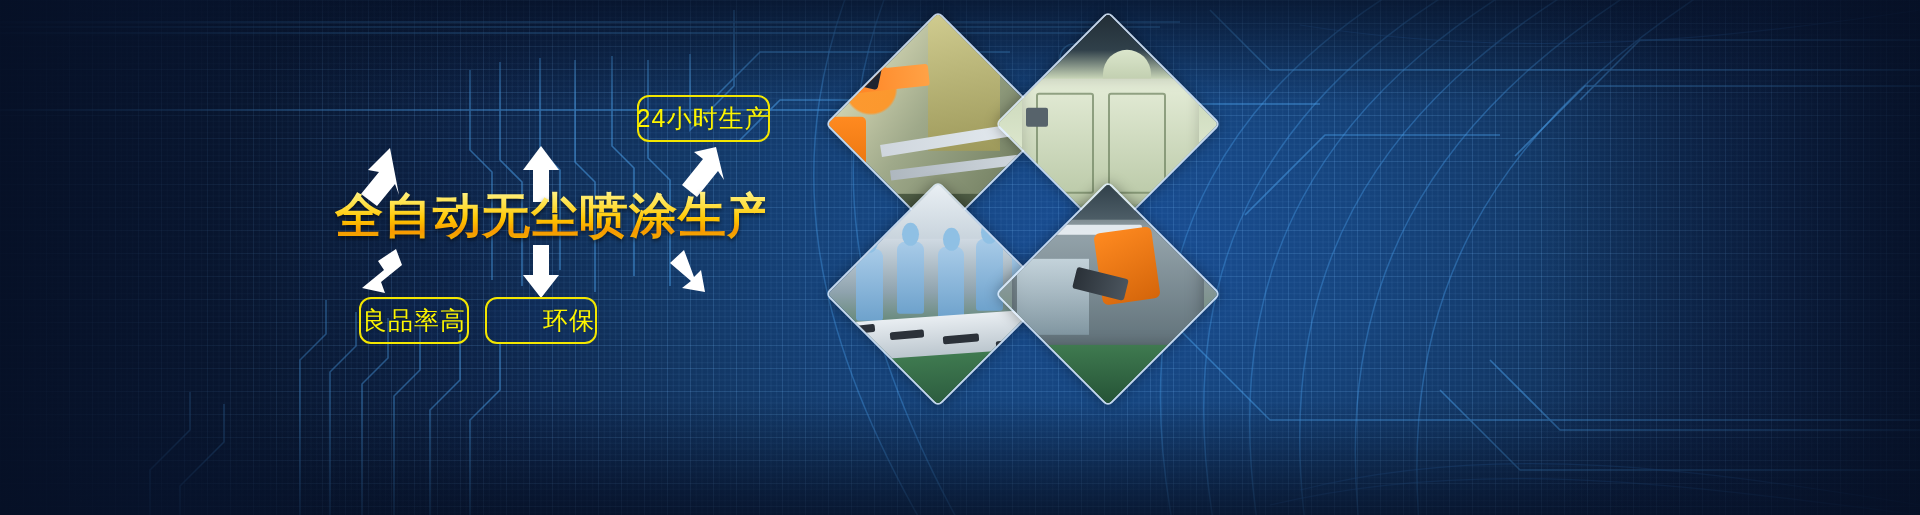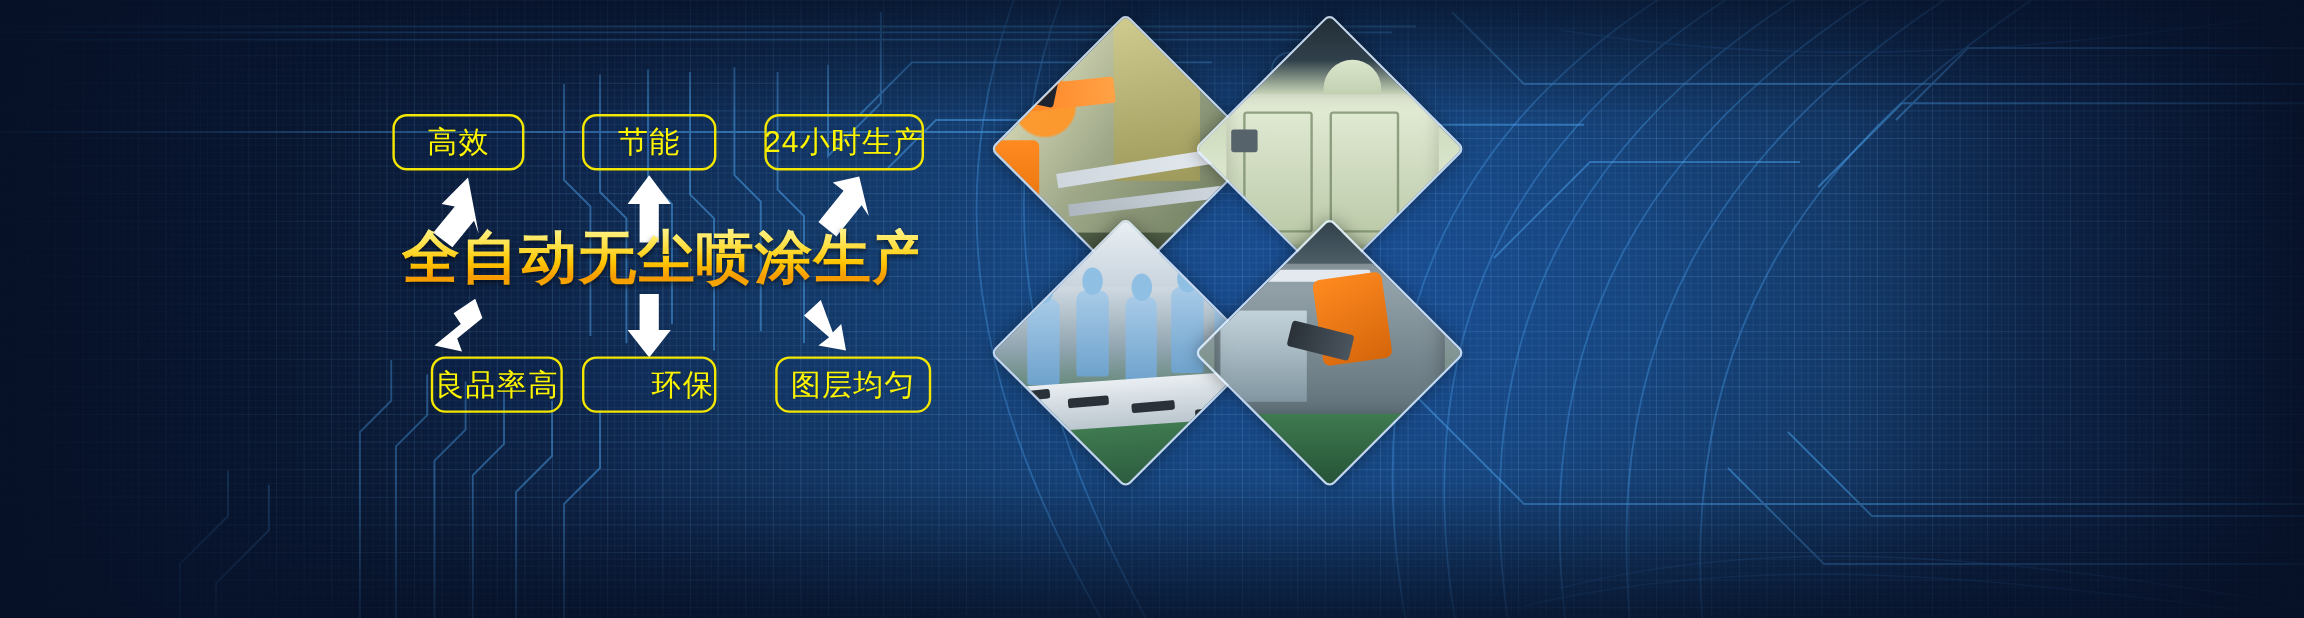--- a/index.html
+++ b/index.html
@@ -255,40 +255,31 @@
         <g>
           <path d="M533 245 L533 275 L523 275 L541 298 L559 275 L549 275 L549 245 Z"></path>
         </g>
 
         <g>
           <path d="M684 250 L670 263 L691 281 L682 288 L705 292 L701 270 L694 277 Z"></path>
         </g>
       </g>
     </svg>
 
-    <div class="pill t1">
-      <span>高效</span>
-    </div>
-    <div class="pill t2">
-      <span>节能</span>
-    </div>
     <div class="pill t3">
       <span>24小时生产</span>
     </div>
 
     <div class="headline">全自动无尘喷涂生产线</div>
 
     <div class="pill b1">
       <span>良品率高</span>
     </div>
     <div class="pill b2">
       <span>环保</span>
-    </div>
-    <div class="pill b3">
-      <span>图层均匀</span>
     </div>
   </div>
 
   <div class="collage">
 
     <div class="tile tl">
       <div class="inner ph-robot">
         <div class="wall"></div>
           <div class="r1"></div>
           <div class="r3"></div>

